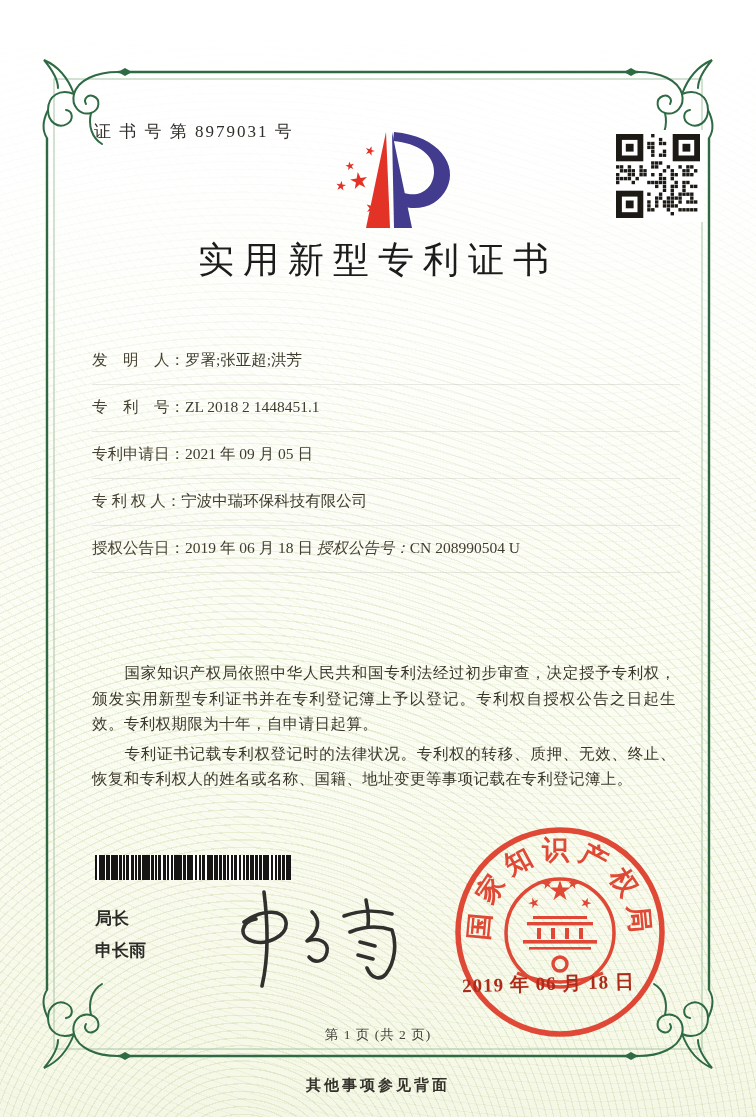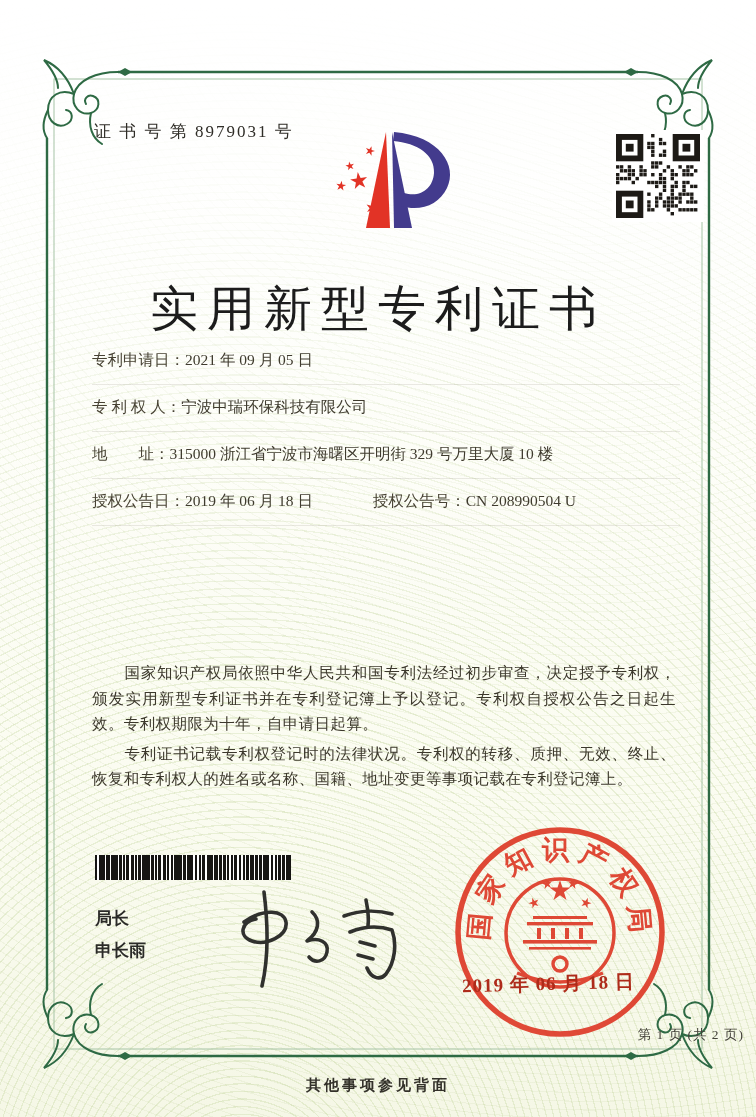--- a/index.html
+++ b/index.html
@@ -7,37 +7,37 @@
     position:relative;width:756px;height:1117px;overflow:hidden;
     font-family:"Liberation Serif", serif;color:#3f3b2e;
     background:
       linear-gradient(180deg,#ffffff 0%,rgba(255,255,255,.85) 16%,rgba(255,255,255,.35) 38%,rgba(255,255,255,0) 62%),
       repeating-radial-gradient(95% 70% at 32% 108%, rgba(168,195,118,.22) 0 1.2px, rgba(255,255,255,0) 1.2px 7px),
       repeating-radial-gradient(115% 85% at 78% -18%, rgba(188,205,150,.15) 0 1px, rgba(255,255,255,0) 1px 8px),
       linear-gradient(180deg,#fefefa 0%,#fbfcf1 70%,#f5f7e6 100%);
   }
   .abs{position:absolute;}
   .cert-no{left:94px;top:120px;font-size:17px;letter-spacing:2px;color:#2f2d27;}
-  .title{left:0;right:0;top:236px;text-align:center;font-size:48px;letter-spacing:9px;color:#1c1c1c;margin-top:41px;}
+  .title{left:0;right:0;top:236px;text-align:center;font-size:36px;letter-spacing:9px;color:#1c1c1c;}
   .fields{left:92px;right:76px;top:338px;}
   .frow{height:46px;line-height:44px;font-size:15.5px;border-bottom:1px solid rgba(110,108,92,.14);white-space:nowrap;}
   .flabel{color:#474233;}
   .fvalue{color:#3f3b2e;}
-  .grant-gap{margin-left:56px;}
+  .grant-gap{font-style:italic;}
   .paras{left:92px;right:80px;top:660px;font-size:15.5px;line-height:25.5px;color:#3c382c;text-align:justify;font-family:Liberation Serif, serif;}
   .paras p{margin:0 0 4px 0;text-indent:2.1em;letter-spacing:.4px;}
   .barcode{left:95px;top:855px;width:196px;height:25px;background-color:#ffffff;
     background-image:
       repeating-linear-gradient(90deg,#161513 0 2px,rgba(0,0,0,0) 2px 4px),
       repeating-linear-gradient(90deg,#161513 0 1px,rgba(0,0,0,0) 1px 3.6px),
       repeating-linear-gradient(90deg,#161513 0 1.4px,rgba(0,0,0,0) 1.4px 6.3px);
   }
   .signer{left:95px;top:903px;font-family:"Liberation Sans", sans-serif;font-size:17px;color:#2b2b28;line-height:32px;font-weight:bold;}
   .seal-date{left:462px;top:971px;font-size:19px;font-weight:bold;letter-spacing:1px;color:#ae2b1a;transform:rotate(-1.5deg);}
-  .page-no{left:0;right:12px;top:1026px;text-align:right;font-size:13.5px;letter-spacing:1px;color:#44423a;}
+  .page-no{left:0;right:0;top:1026px;text-align:center;font-size:13.5px;letter-spacing:1px;color:#44423a;}
   .back-note{left:0;right:0;top:1076px;text-align:center;font-size:15px;letter-spacing:3px;color:#33312a;font-weight:bold;}
   svg{display:block;}
   .seal-text-el{font-family:"Liberation Serif", serif;font-weight:bold;}
 </style>
 </head>
 <body>
 
 <div class="page">
 
   <svg class="abs" style="left:0;top:0" width="756" height="1117" viewBox="0 0 756 1117">
@@ -207,27 +207,30 @@
         <rect x="78.1" y="78.1" width="3.4" height="3.4" fill="#1d1a16"></rect>
         <rect x="82.0" y="78.1" width="3.4" height="3.4" fill="#1d1a16"></rect>
         <rect x="58.6" y="82.0" width="3.4" height="3.4" fill="#1d1a16"></rect>
       </g>
   </svg>
 
   <div class="abs title">实用新型专利证书</div>
 
   <div class="abs fields">
     <div class="frow">
+      <span class="flabel">发　明　人：</span><span class="fvalue">罗署;张亚超;洪芳</span>
+    </div>
+    <div class="frow">
+      <span class="flabel">专　利　号：</span><span class="fvalue">ZL 2018 2 1448451.1</span>
+    </div>
+    <div class="frow">
       <span class="flabel">专利申请日：</span><span class="fvalue">2021 年 09 月 05 日</span>
     </div>
     <div class="frow">
       <span class="flabel">专 利 权 人：</span><span class="fvalue">宁波中瑞环保科技有限公司</span>
-    </div>
-    <div class="frow">
-      <span class="flabel">地　　址：</span><span class="fvalue">315000 浙江省宁波市海曙区开明街 329 号万里大厦 10 楼</span>
     </div>
     <div class="frow">
       <span class="flabel">授权公告日：</span><span class="fvalue">2019 年 06 月 18 日</span>
       <span class="flabel grant-gap">授权公告号：</span><span class="fvalue">CN 208990504 U</span>
     </div>
   </div>
 
   <div class="abs paras">
     <p>国家知识产权局依照中华人民共和国专利法经过初步审查，决定授予专利权，颁发实用新型专利证书并在专利登记簿上予以登记。专利权自授权公告之日起生效。专利权期限为十年，自申请日起算。</p>
     <p>专利证书记载专利权登记时的法律状况。专利权的转移、质押、无效、终止、恢复和专利权人的姓名或名称、国籍、地址变更等事项记载在专利登记簿上。</p>

